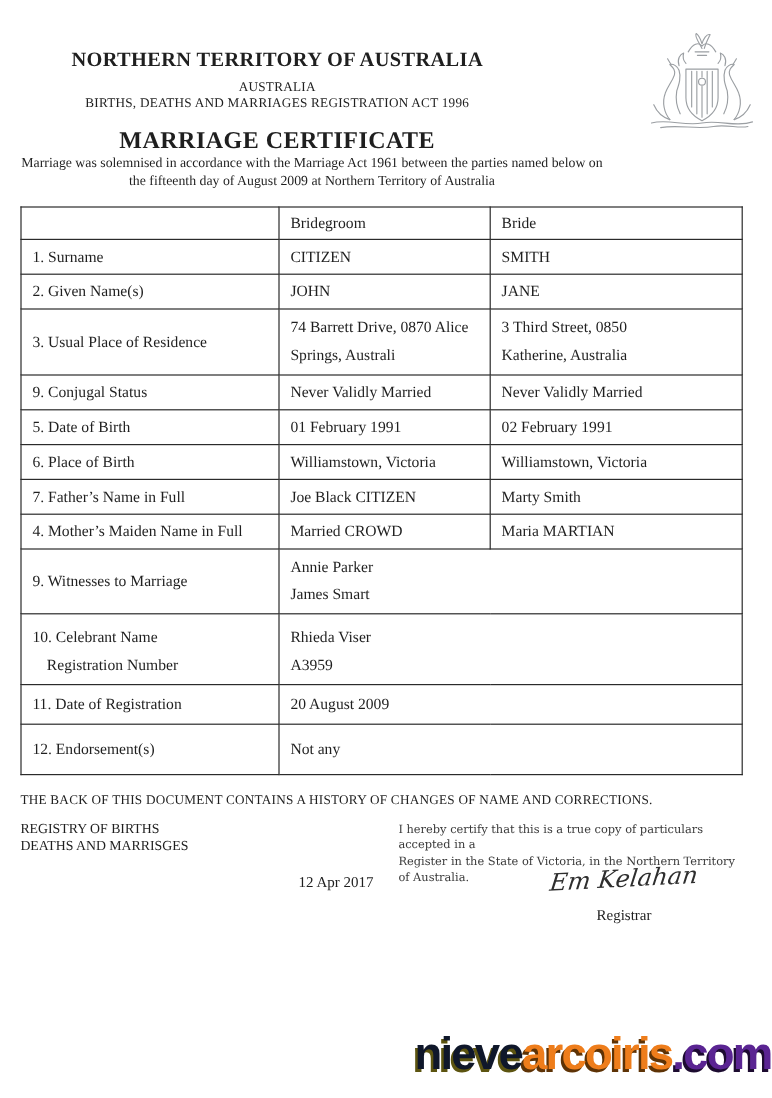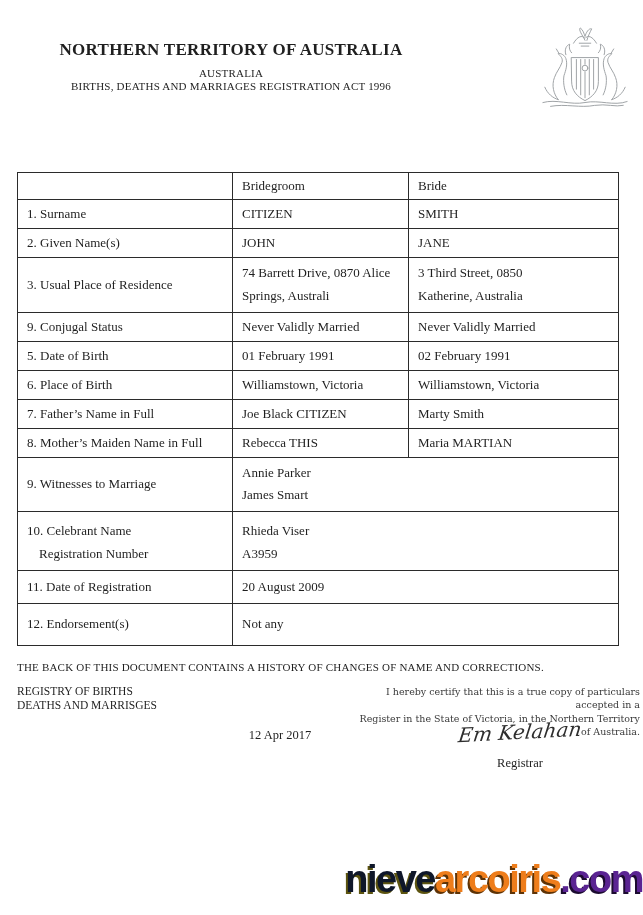--- a/index.html
+++ b/index.html
@@ -37,23 +37,23 @@
   tr.h-cel td  { height:52px; }
   tr.h-reg td  { height:33px; }
   tr.h-end td  { height:42px; }
   .ln { display:block; line-height:1.75; }
   .ln-indent { display:block; line-height:1.75; padding-left:12px; }
 
   
   .back-note { position:absolute; top:661px; left:17px; font-size:11px; letter-spacing:.2px; }
   .registry  { position:absolute; top:684px; left:17px; font-size:11.5px; line-height:1.25; }
   .registry span { display:block; }
-  .certify   { position:absolute; top:685px; left:348px; width:292px;
+  .certify   { position:absolute; top:685px; left:332px; width:292px;
                font-size:9.5px; line-height:1.4; color:#3a3a3a;
-               font-family:"DejaVu Serif", serif;text-align:right; }
+               font-family:"DejaVu Serif", serif; }
   .certify span { display:block; }
   .reg-date  { position:absolute; top:728px; left:200px; width:160px;
                text-align:center; font-size:12.5px; }
   .signature { position:absolute; top:720px; left:440px; width:160px; text-align:center;
                font-family:"DejaVu Serif", serif; font-style:italic; font-size:20px;
                color:#2e2e2e; transform:skewX(-10deg) rotate(-3deg); white-space:nowrap; }
   .registrar { position:absolute; top:756px; left:440px; width:160px;
                text-align:center; font-size:12.5px; }
 
   
@@ -68,20 +68,21 @@
 </style>
 </head>
 <body>
 
 <div class="page">
 
   <div class="header">
     <div class="doc-title">NORTHERN TERRITORY OF AUSTRALIA</div>
     <div class="doc-sub">AUSTRALIA</div>
     <div class="doc-act">BIRTHS, DEATHS AND MARRIAGES REGISTRATION ACT 1996</div>
+    <div class="cert-title">MARRIAGE CERTIFICATE</div>
   </div>
 
   <div class="coat">
     <svg viewBox="0 0 100 92" fill="none" stroke="#9b9fa3" stroke-width="1" stroke-linecap="round" stroke-linejoin="round">
 
       <path d="M50 15 C47 9 43 4 45 2 C48 4 49 8 50 11 C51 7 54 2 57 3 C55 7 53 11 52 15"></path>
       <path d="M38 18 C42 11 47 9 50 13 C53 9 58 11 62 18"></path>
       <path d="M44 18 L56 18 M46 21 L54 21"></path>
 
       <path d="M30 30 C28 24 31 20 34 19 C33 23 34 26 36 28"></path>
@@ -96,20 +97,24 @@
       <path d="M23 29 L20 24 M22 77 C16 75 11 71 8 64"></path>
 
       <path d="M78 77 C83 71 85 62 82 54 C80 48 76 44 74 38 C73 34 75 32 78 29 C75 28 71 31 70 34 C68 40 70 46 72 52 C73 58 72 66 69 72"></path>
       <path d="M77 29 L80 24 M78 77 C84 75 89 71 92 64"></path>
 
       <path d="M6 80 C20 76 35 83 50 80 C65 77 80 84 94 79"></path>
       <path d="M14 84 C30 81 45 86 60 83 C72 81 82 85 90 83"></path>
     </svg>
   </div>
 
+  <div class="intro">
+    <span>Marriage was solemnised in accordance with the Marriage Act 1961 between the parties named below on</span>
+    <span>the fifteenth day of August 2009 at Northern Territory of Australia</span>
+  </div>
 
   <table class="cert">
     <tbody>
         <tr class="h-head">
       <td class="c1"></td>
       <td class="c2">Bridegroom</td>
       <td class="c3">Bride</td>
     </tr>
     <tr class="h-std">
       <td class="c1">1. Surname</td>
@@ -146,22 +151,22 @@
       <td class="c1">6. Place of Birth</td>
       <td class="c2">Williamstown, Victoria</td>
       <td class="c3">Williamstown, Victoria</td>
     </tr>
     <tr class="h-std">
       <td class="c1">7. Father’s Name in Full</td>
       <td class="c2">Joe Black CITIZEN</td>
       <td class="c3">Marty Smith</td>
     </tr>
     <tr class="h-std">
-      <td class="c1">8. Mother’s Maiden Name in Full</td>
-      <td class="c2">Rebecca THIS</td>
+      <td class="c1">4. Mother’s Maiden Name in Full</td>
+      <td class="c2">Married CROWD</td>
       <td class="c3">Maria MARTIAN</td>
     </tr>
     <tr class="h-wit">
       <td class="c1">9. Witnesses to Marriage</td>
       <td colspan="2">
         <span class="ln">Annie Parker</span>
         <span class="ln">James Smart</span>
       </td>
     </tr>
     <tr class="h-cel">

